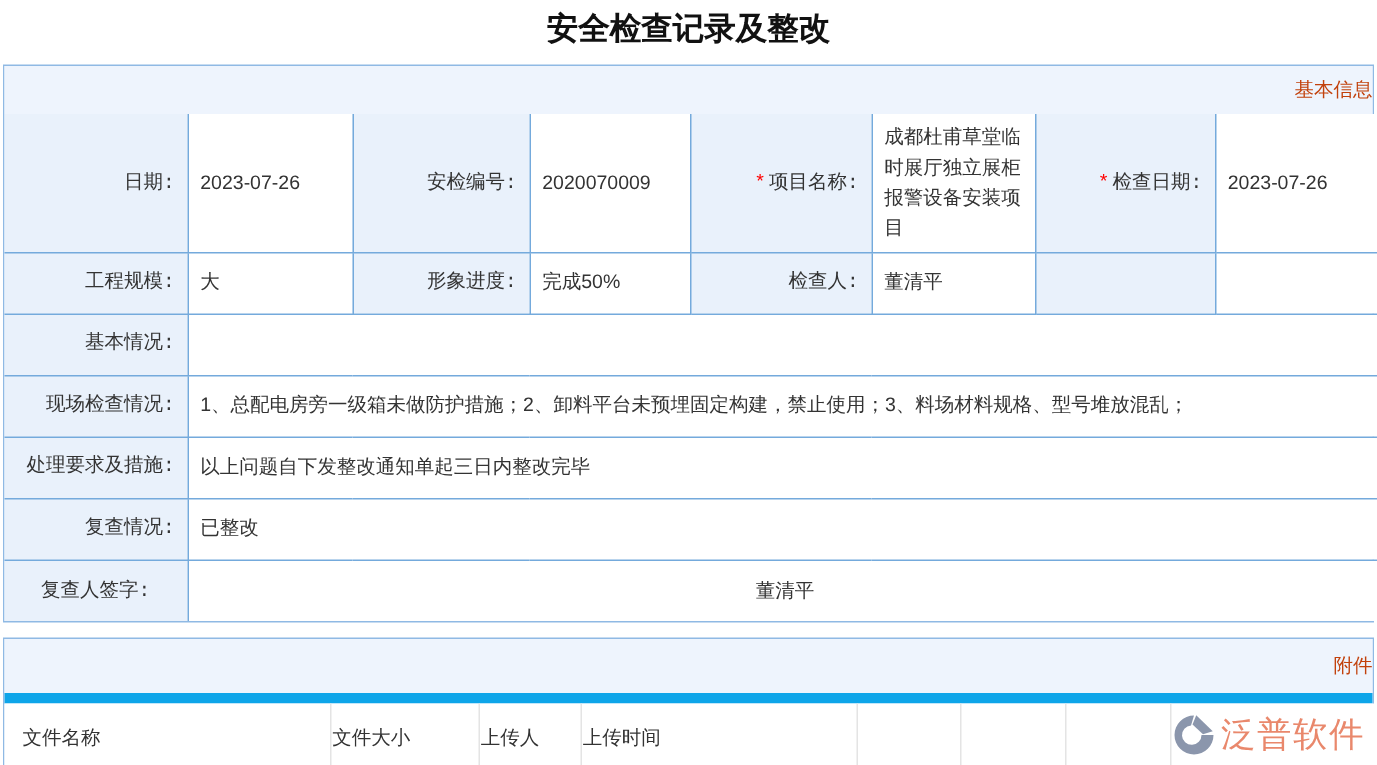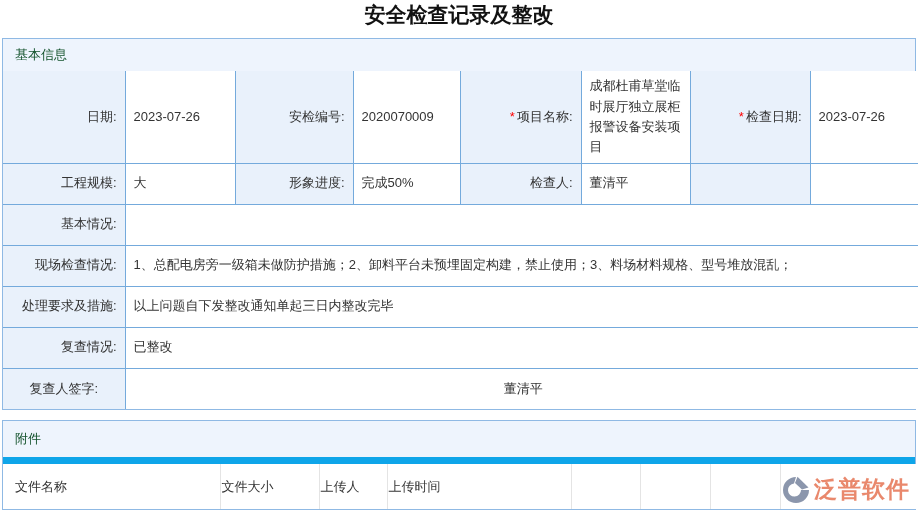--- a/index.html
+++ b/index.html
@@ -7,40 +7,41 @@
     padding: 0;
     background: #ffffff;
     width: 918px;
     height: 510px;
     overflow: hidden;
     font-family: "Liberation Sans", "DejaVu Sans", sans-serif;
     color: #333333;
   }
   .page-title {
     margin: 0;
-    padding-top: 2px;
+    padding-top: 7px;
     height: 26px;
     line-height: 26px;
     text-align: center;
     font-size: 21px;
     font-weight: bold;
     color: #111111;
   }
   .section {
     margin: 10px 2px 0 2px;
     border: 1px solid #8fb9e4;
     background: #ffffff;
   }
   .section-header {
     background: #eef4fd;
     height: 32px;
     line-height: 32px;
     padding-left: 12px;
     font-size: 13px;
-    color: #14532d;
+    color: #c2410c;
+    text-align: right;
   }
   .section-header.attach-header {
     height: 36px;
     line-height: 36px;
     border-bottom: 7px solid #0ea5e9;
   }
   table.info-table {
     width: 100%;
     border-collapse: collapse;
     table-layout: fixed;
@@ -55,20 +56,21 @@
     margin-top: 41px;
   }
   table.info-table tr td:first-child { border-left: none; }
   table.info-table tr td:last-child { border-right: none; }
   table.info-table tr:first-child td { border-top: none; }
   table.info-table tr:last-child td { border-bottom: none; text-align: center; }
   td.label {
     background: #e9f1fb;
     text-align: right;
     color: #333333;
+    font-family: Liberation Mono, monospace;
   }
   td.value {
     background: #ffffff;
     text-align: left;
   }
   tr.r-tall { height: 92px; }
   tr.r-std { height: 41px; }
   .req {
     color: #ff0000;
     margin-right: 2px;
@@ -100,21 +102,21 @@
     pointer-events: none;
   }
   .wm-top {
     display: flex;
     align-items: center;
     justify-content: flex-end;
     gap: 2px;
   }
   .wm-brand {
     font-size: 23px;
-    font-weight: bold;
+    font-weight: normal;
     color: rgba(231, 126, 95, 0.92);
     letter-spacing: 1px;
     line-height: 1.1;
   }
   .wm-url {
     font-size: 12.5px;
     color: rgba(231, 126, 95, 0.92);
     line-height: 1.2;
     font-family: "Liberation Serif", "DejaVu Serif", serif;
     font-weight: bold;

